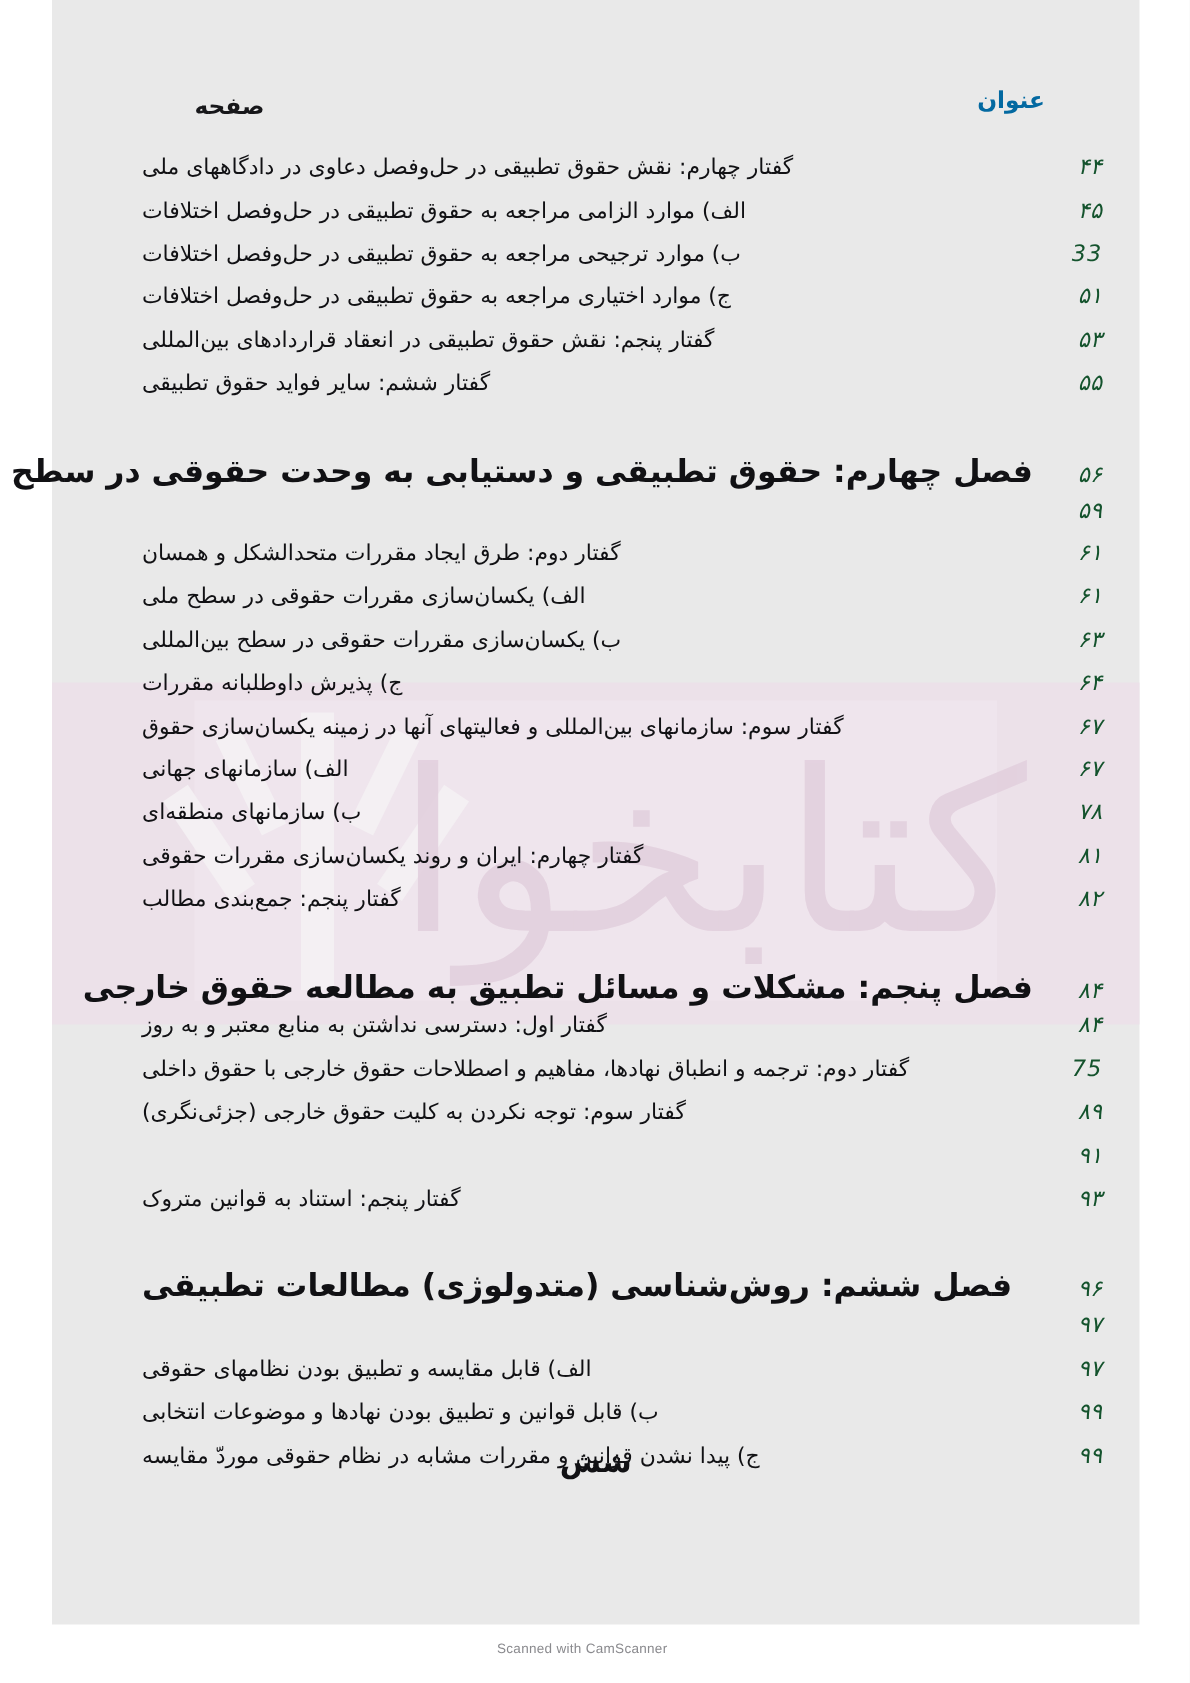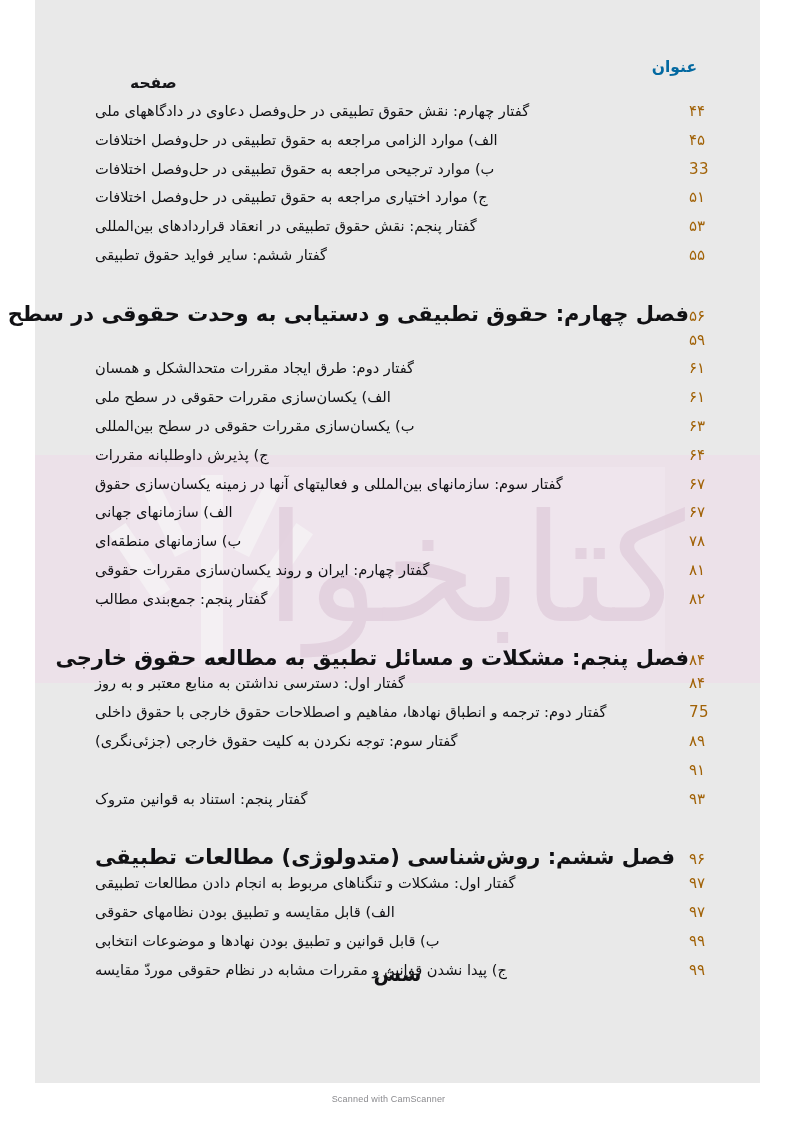--- a/index.html
+++ b/index.html
@@ -123,21 +123,21 @@
     position: absolute;
     right: 63px;
     top: 0;
     font-size: 15.5px;
     color: #0369a1;
     font-weight: 700;
   }
   .head-page {
     position: absolute;
     left: 95px;
-    top: 16px;
+    top: 4px;
     font-size: 15.5px;
     color: #17171a;
     font-weight: 700;
   }
 
   .toc-list {
     position: absolute;
     top: 102px;
     left: 0;
     width: 725px;
@@ -150,25 +150,26 @@
     height: 28.8px;
     padding: 0 25px 0 60px;
   }
   .toc-row.gap-before {
     margin-top: 27px;
   }
 
   .row-num {
     flex: 0 0 auto;
     width: 46px;
-    text-align: left;
+    text-align: right;
     font-size: 15px;
-    color: #a16207;
+    color: #14532d;
     direction: rtl;
     letter-spacing: .5px;
+    font-style: italic;
   }
 
   .row-spacer {
     flex: 1 1 auto;
   }
 
   .row-text {
     flex: 0 0 auto;
     font-size: 14.6px;
     color: #111114;
@@ -350,21 +351,20 @@
             <span class="row-text">گفتار پنجم: استناد به قوانین متروک</span>
           </div>
           <div class="toc-row lvl-chapter gap-before">
             <span class="row-num">۹۶</span>
             <span class="row-spacer"></span>
             <span class="row-text chapter">فصل ششم: روش‌شناسی (متدولوژی) مطالعات تطبیقی</span>
           </div>
           <div class="toc-row lvl-section">
             <span class="row-num">۹۷</span>
             <span class="row-spacer"></span>
-            <span class="row-text">گفتار اول: مشکلات و تنگناهای مربوط به انجام دادن مطالعات تطبیقی</span>
           </div>
           <div class="toc-row lvl-sub">
             <span class="row-num">۹۷</span>
             <span class="row-spacer"></span>
             <span class="row-text">الف) قابل مقایسه و تطبیق بودن نظامهای حقوقی</span>
           </div>
           <div class="toc-row lvl-sub">
             <span class="row-num">۹۹</span>
             <span class="row-spacer"></span>
             <span class="row-text">ب) قابل قوانین و تطبیق بودن نهادها و موضوعات انتخابی</span>

